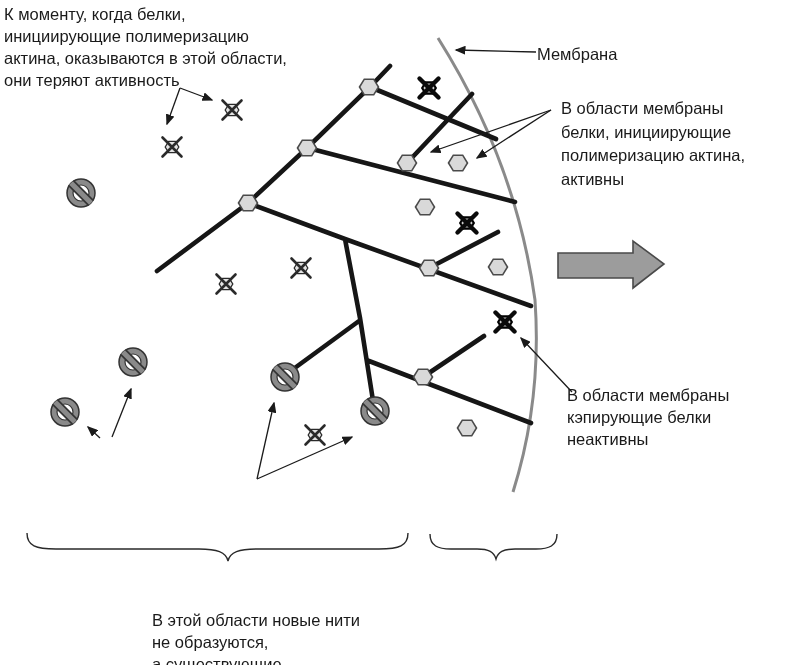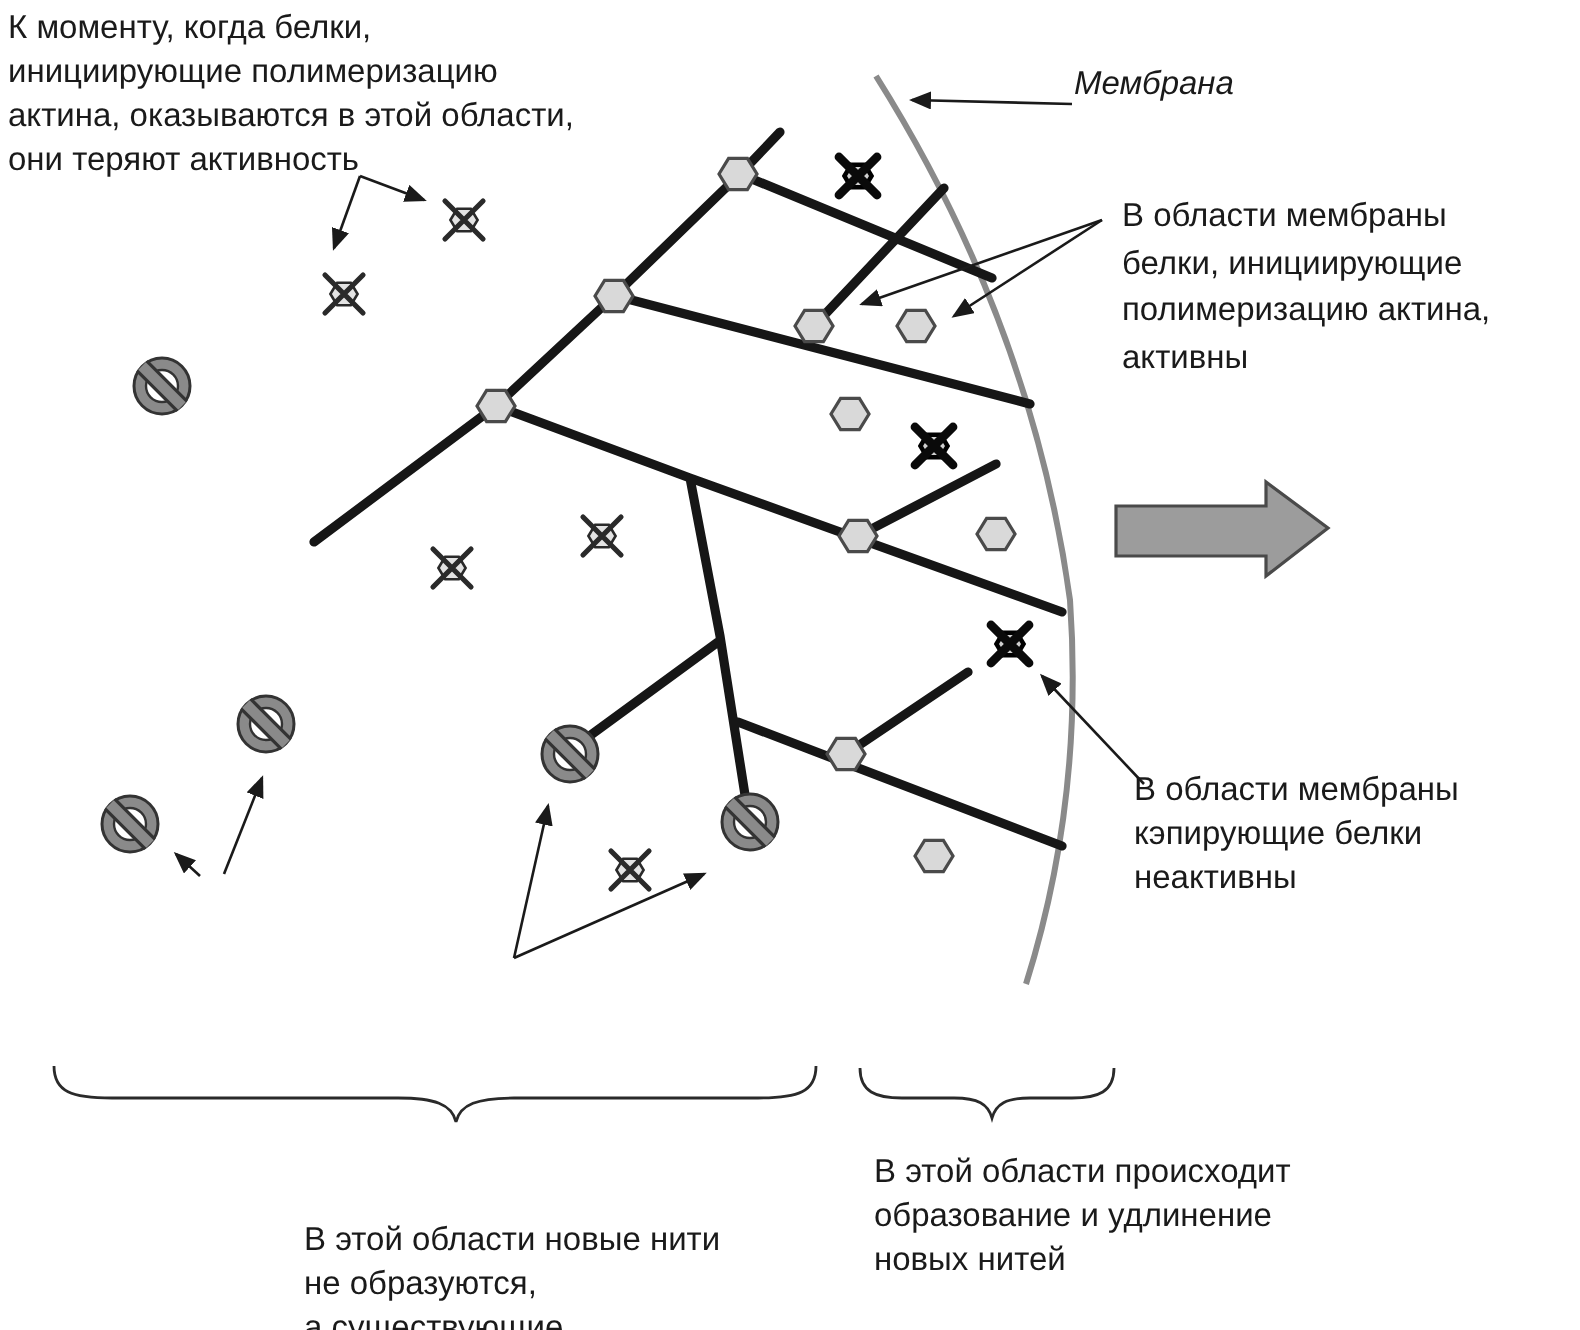--- a/index.html
+++ b/index.html
@@ -103,36 +103,33 @@
              C230,552 239,549 257,549 L379,549 C399,549 408,546 408,533" fill="none" stroke="#2a2a2a" stroke-width="1.4"></path>
     <path d="M430,534 C430,546 438,549 451,549 L477,549 C489,549 494,552 496,559
              C498,552 503,549 515,549 L536,549 C549,549 557,546 557,534" fill="none" stroke="#2a2a2a" stroke-width="1.4"></path>
   </svg>
 
   <div class="lbl" style="left:4px;top:3px;">К моменту, когда белки,
 инициирующие полимеризацию
 актина, оказываются в этой области,
 они теряют активность</div>
 
-  <div class="lbl" style="left:537px;top:31px;font-style:italic;">Мембрана</div>
+  <div class="lbl" style="left:537px;top:43px;">Мембрана</div>
 
   <div class="lbl lh23" style="left:561px;top:97px;">В области мембраны
 белки, инициирующие
 полимеризацию актина,
 активны</div>
 
 
   <div class="lbl" style="left:567px;top:384px;">В области мембраны
 кэпирующие белки
 неактивны</div>
 
 
 
   <div class="lbl" style="left:152px;top:573px;margin-top:36px;">В этой области новые нити
 не образуются,
 а существующие
 не удлиняются</div>
 
-  <div class="lbl" style="left:437px;top:575px;">В этой области происходит
-образование и удлинение
-новых нитей</div>
 
 </div>
 
 </body></html>

